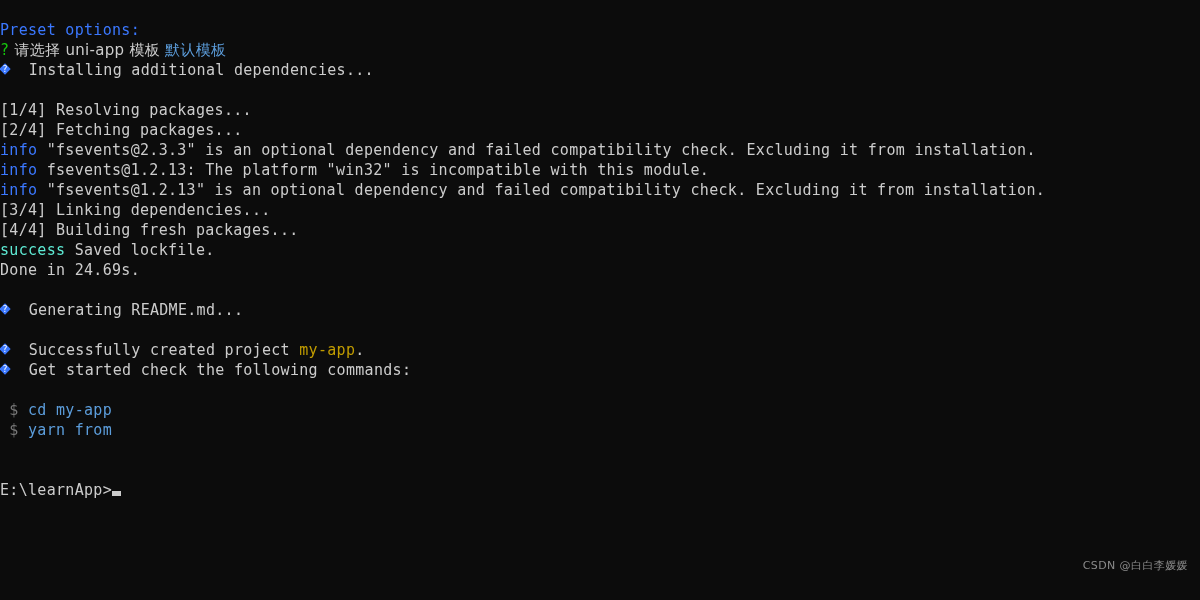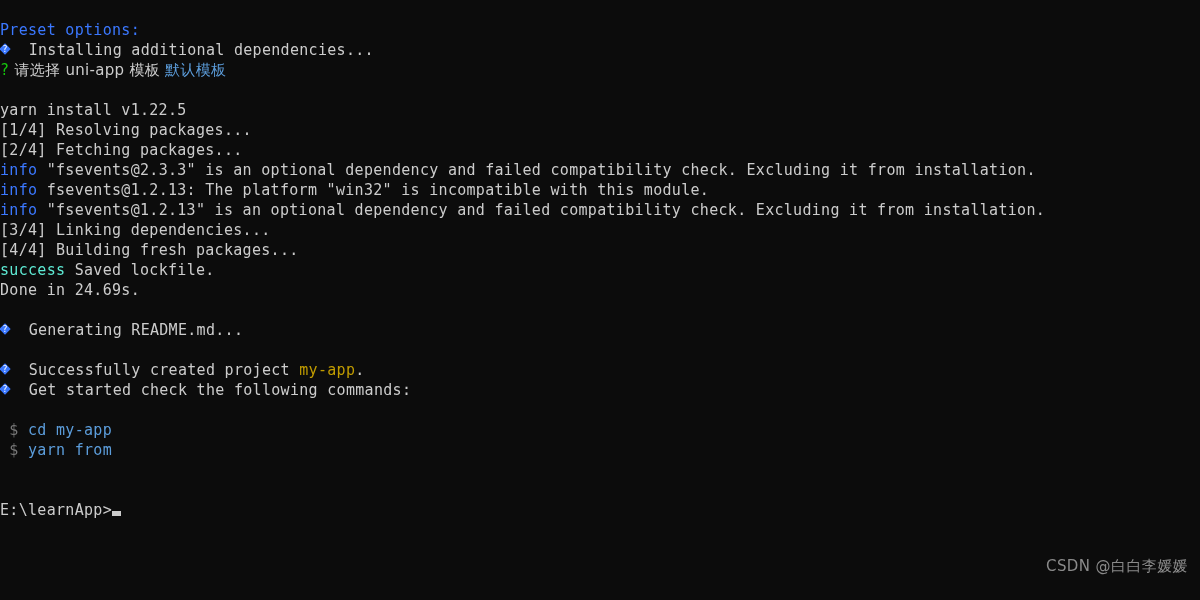--- a/index.html
+++ b/index.html
@@ -94,40 +94,39 @@
   }
 
   .cjk { font-family: "DejaVu Sans", "Liberation Sans", sans-serif; }
 
   #watermark {
     position: absolute;
     right: 12px;
     bottom: 8px;
     color: #8a8a8a;
     font-family: "DejaVu Sans", "Liberation Sans", sans-serif;
-    font-size: 15px;
+    font-size: 11px;
     letter-spacing: 0.4px;
     user-select: none;
   }
 </style>
 </head>
 <body>
 
 <div id="terminal">
   <div id="screen">
 
     <div class="line"><span class="c-blue">Preset options:</span></div>
 
+    <div class="line"><span class="c-green">?</span><span class="c-white cjk"> 请选择 uni-app 模板 </span><span class="c-brblue cjk">默认模板</span></div>
+
     <div class="line"><span class="glyph-replacement"></span><span class="c-white">  Installing additional dependencies...</span></div>
-
-    <div class="line"><span class="c-green">?</span><span class="c-white cjk"> 请选择 uni-app 模板 </span><span class="c-brblue cjk">默认模板</span></div>
 
     <div class="line blank"></div>
 
-    <div class="line"><span class="c-white">yarn install v1.22.5</span></div>
 
     <div class="line"><span class="c-white">[1/4]</span><span class="c-white"> Resolving packages...</span></div>
 
     <div class="line"><span class="c-white">[2/4]</span><span class="c-white"> Fetching packages...</span></div>
 
 
     <div class="line"><span class="c-blue">info</span><span class="c-white"> "fsevents@2.3.3" is an optional dependency and failed compatibility check. Excluding it from installation.</span></div>
 
     <div class="line"><span class="c-blue">info</span><span class="c-white"> fsevents@1.2.13: The platform "win32" is incompatible with this module.</span></div>
 

